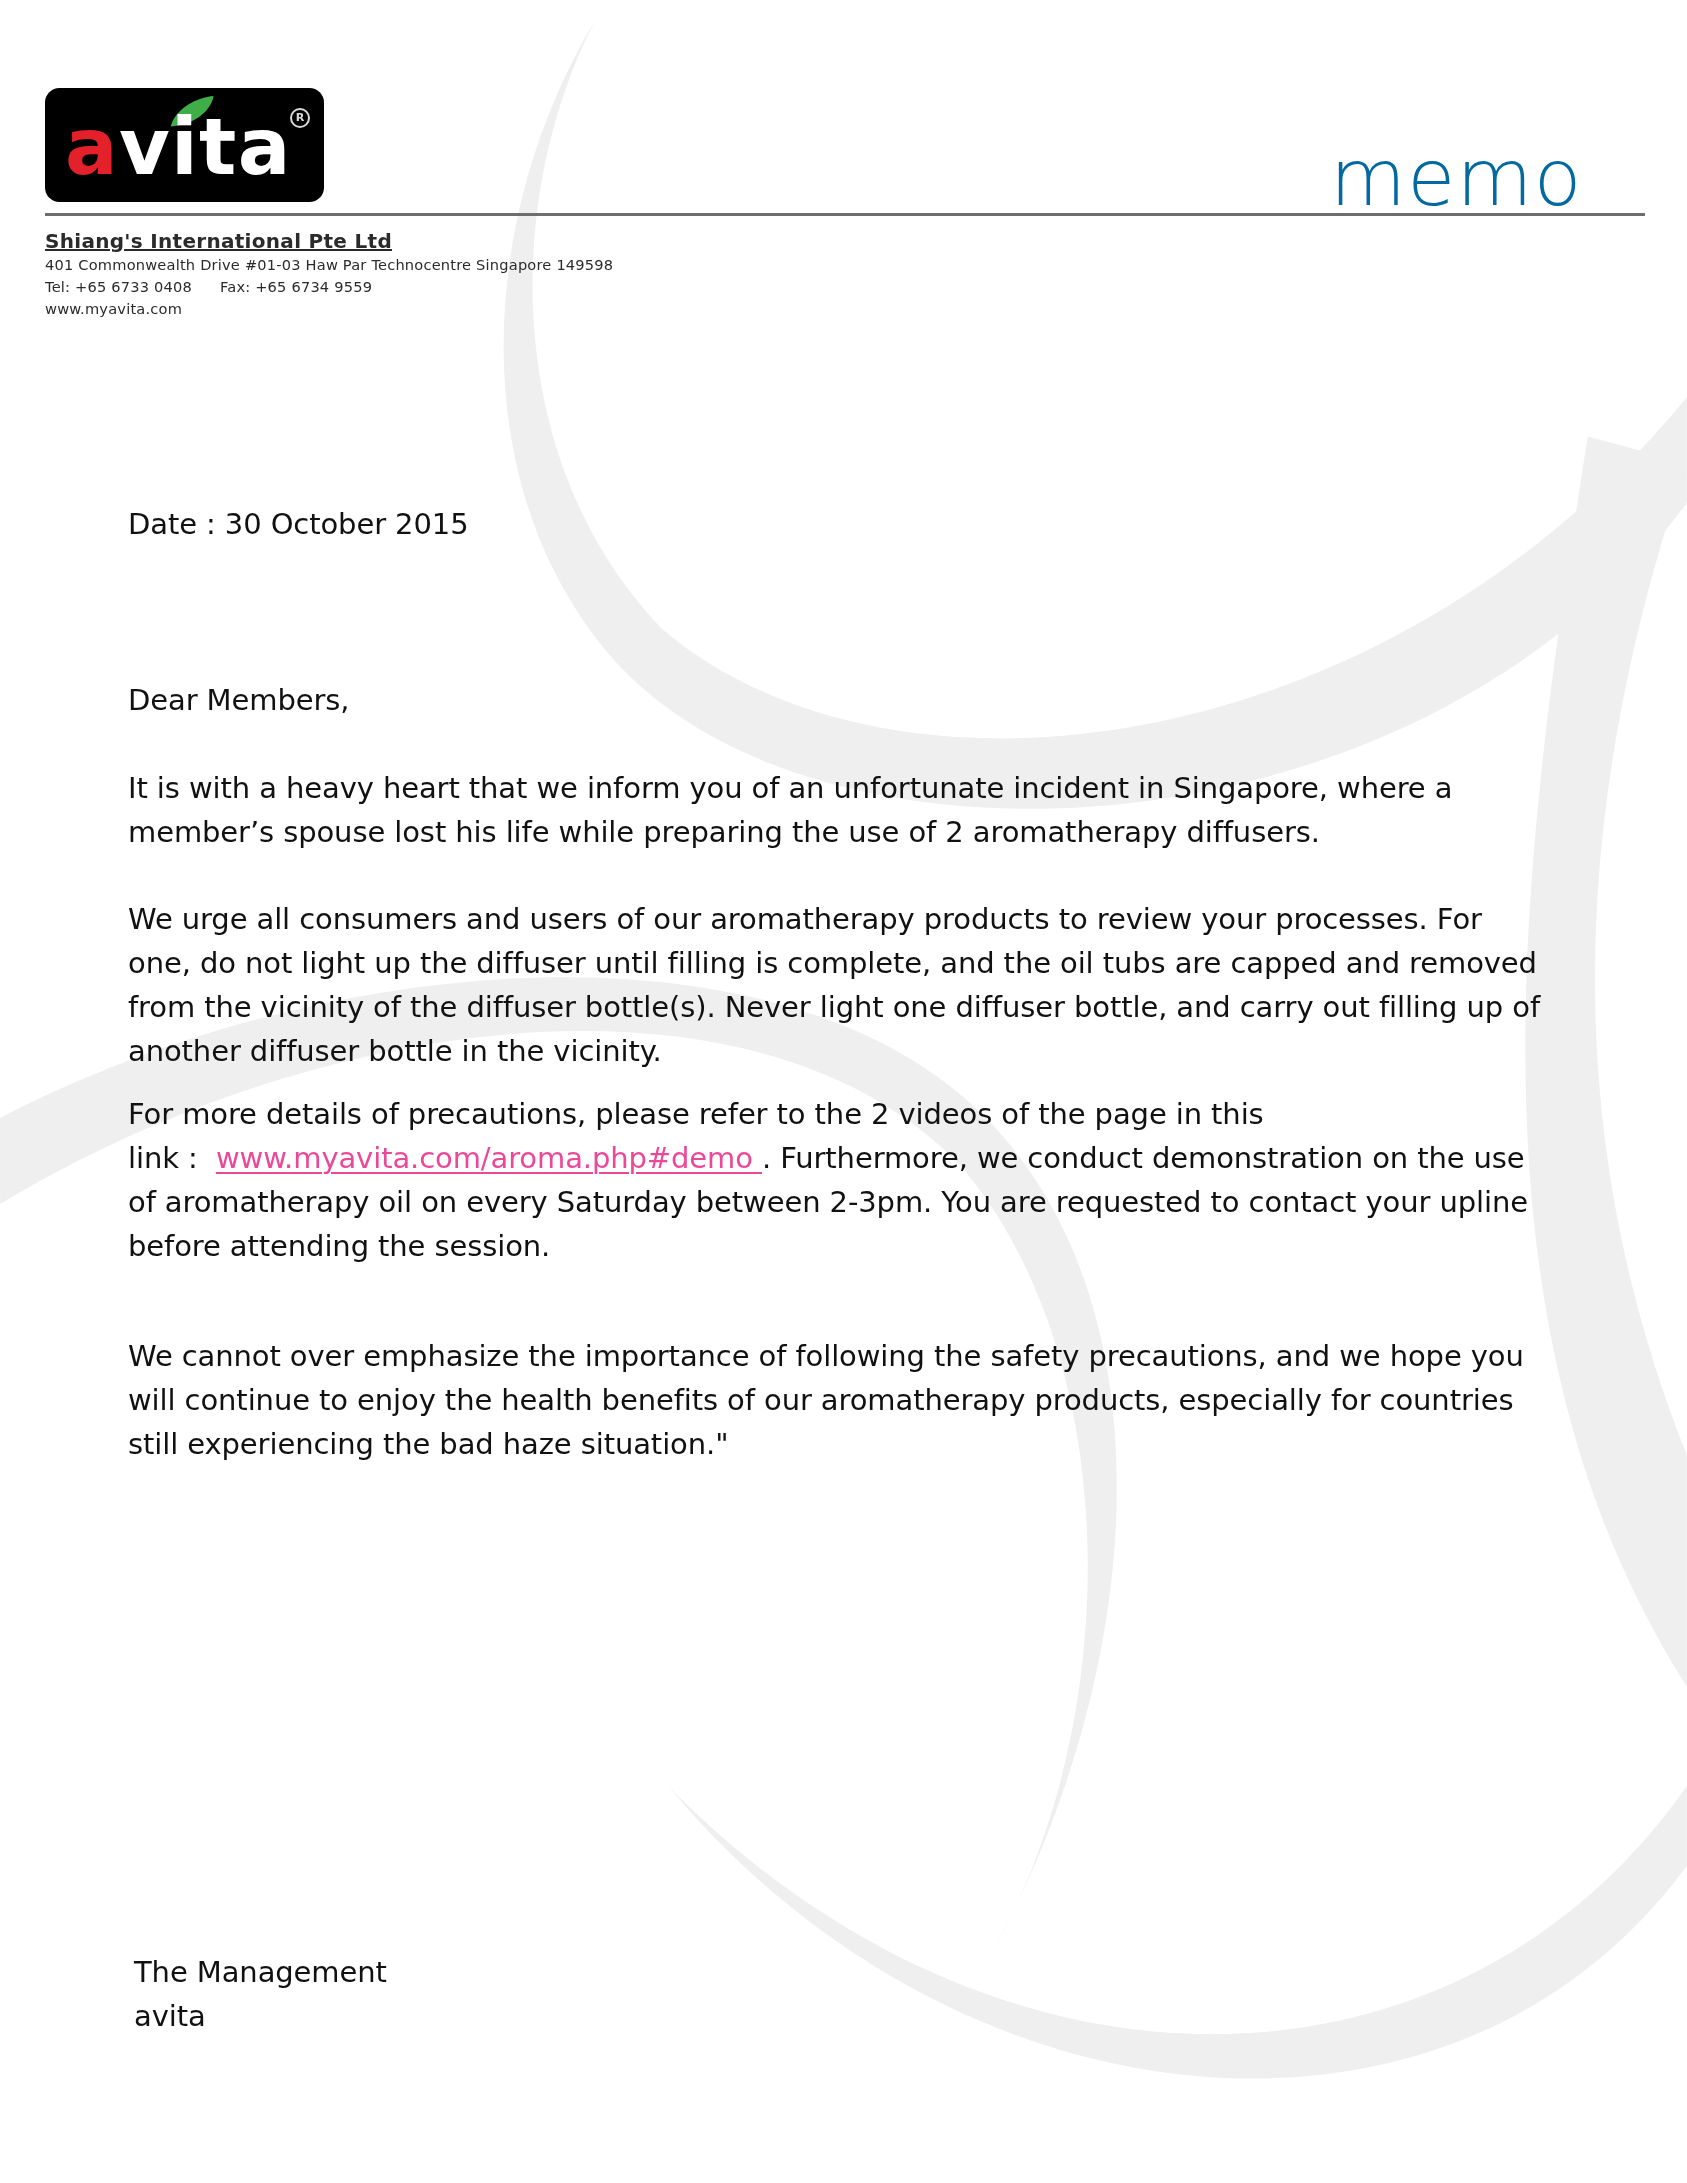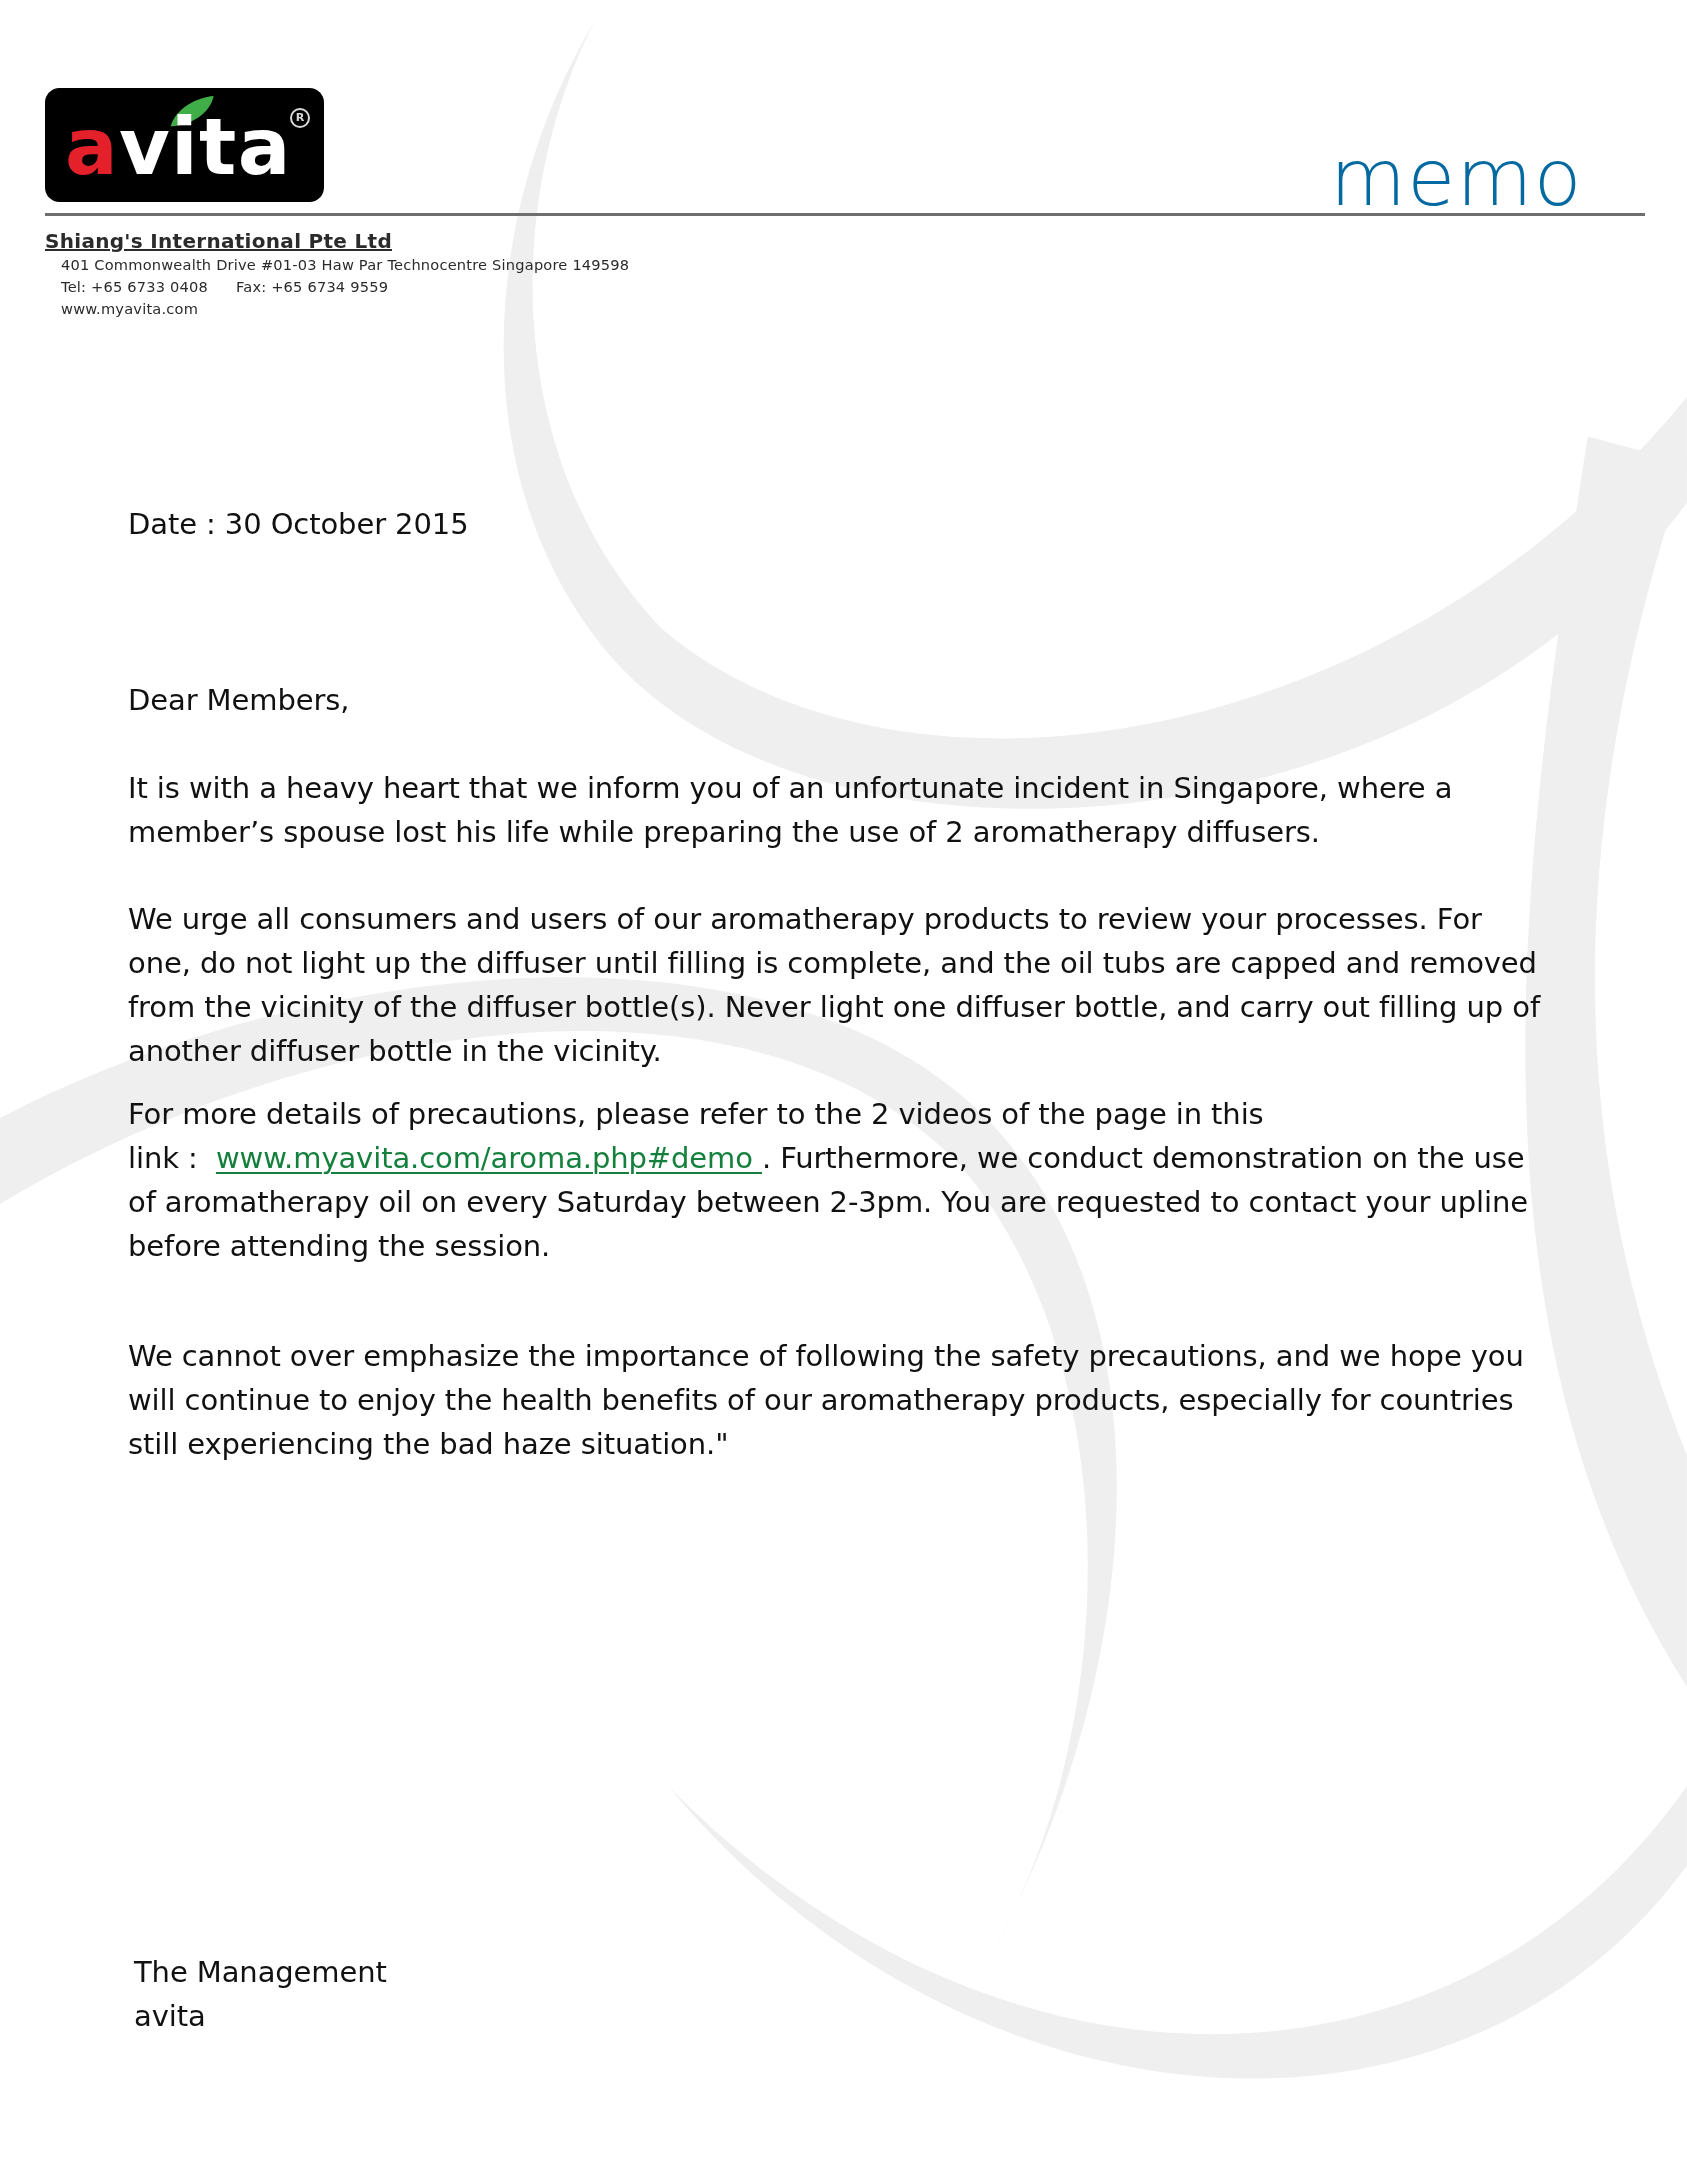--- a/index.html
+++ b/index.html
@@ -14,35 +14,35 @@
     .logo-a { color: #e4202a; }
     .reg { position: absolute; left: 245px; top: 20px; width: 16px; height: 16px; border: 2px solid #d8d8d8; border-radius: 50%; color: #d8d8d8; font-size: 11.2px; line-height: 16px; text-align: center; font-weight: bold; }
 
     
     .memo { left: 1330px; top: 139px; font-family: "DejaVu Sans", sans-serif; font-weight: 200; font-size: 78px; line-height: 78px; color: #0369a1; letter-spacing: 1.3px; -webkit-text-stroke: 0px; }
     .memo-rule { left: 45px; top: 213px; width: 1600px; height: 2.6px; background: #6e6e6e; }
 
     
     .company { left: 45px; top: 229px; color: #2b2b2b; font-family: "DejaVu Sans", sans-serif; }
     .company .name { font-size: 20px; font-weight: bold; line-height: 25px; letter-spacing: 0.3px; text-decoration: underline; }
-    .company .line { font-size: 14.6px; line-height: 22px; letter-spacing: 0.2px; margin-left: 16px; }
+    .company .line { font-size: 14.6px; line-height: 22px; letter-spacing: 0.2px; }
     .company .tel span { display: inline-block; }
     .company .tel .fax { margin-left: 28px; }
 
     
     .txt { font-family: "DejaVu Sans", sans-serif; font-size: 29px; color: #111; line-height: 44px; letter-spacing: -0.1px; }
     .date { left: 128px; top: 502px; }
     .salutation { left: 128px; top: 678px; }
     .para { left: 128px; width: 1456px; }
     .p1 { top: 766px; }
     .p2 { top: 897px; }
     .p3 { top: 1092px; }
     .p4 { top: 1334px; }
     .para .ln { display: block; white-space: nowrap; }
-    .link { color: #15803d; text-decoration: underline; text-decoration-thickness: 2px; text-underline-offset: 4px; cursor: pointer; }
+    .link { color: #ec4899; text-decoration: underline; text-decoration-thickness: 2px; text-underline-offset: 4px; cursor: pointer; }
     .sign { left: 134px; top: 1950px; }
   </style>
 </head>
 <body>
 
 <svg class="bg" viewBox="0 0 2550 3300" xmlns="http://www.w3.org/2000/svg">
   <g fill="#efefef">
     <path d="M900 30 C 760 300, 760 700, 1000 950 C 1350 1250, 2100 1150, 2550 600 L 2550 760 C 2150 1300, 1250 1350, 930 1000 C 700 740, 720 330, 900 30 Z"></path>
     <path d="M0 1690 C 500 1430, 1200 1380, 1500 1700 C 1780 2000, 1720 2550, 1500 2950 C 1700 2600, 1700 2050, 1450 1760 C 1150 1450, 500 1520, 0 1820 Z"></path>
     <path d="M1010 2700 C 1500 3200, 2200 3200, 2550 2700 L 2550 2820 C 2200 3300, 1450 3230, 1010 2700 Z"></path>

